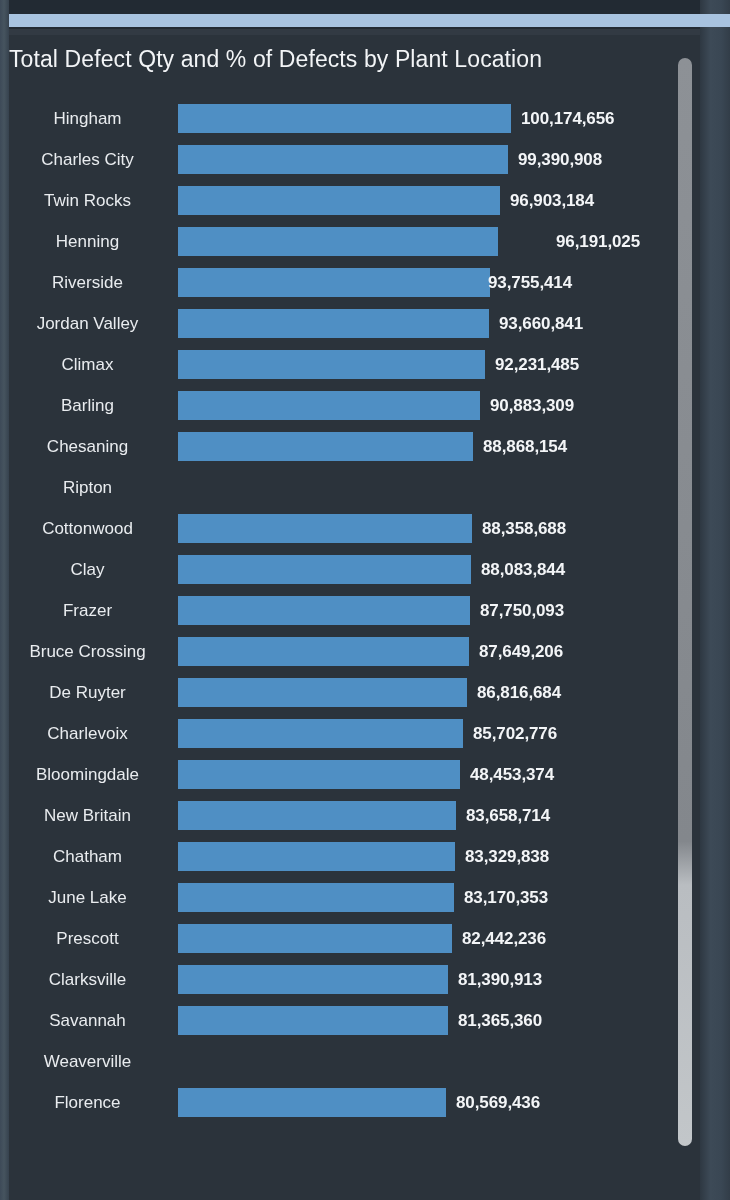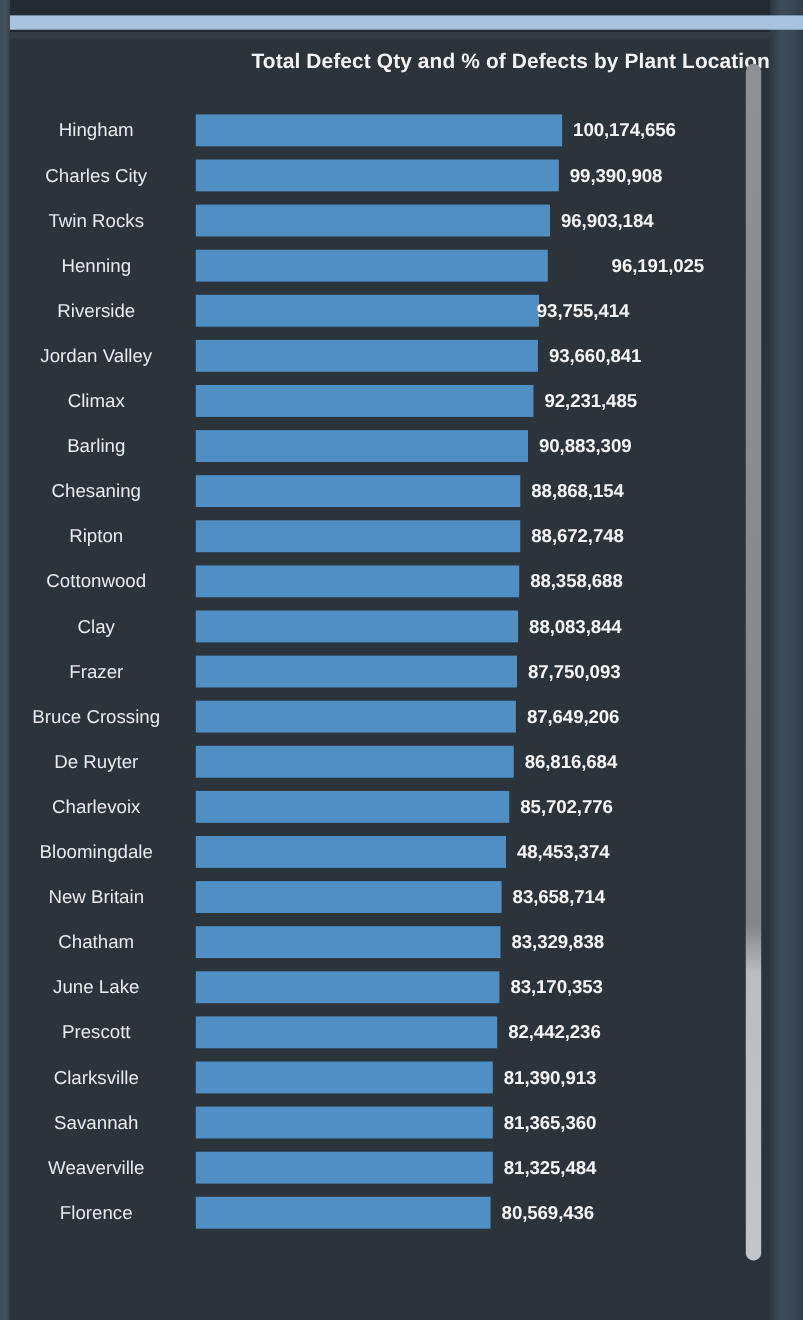--- a/index.html
+++ b/index.html
@@ -61,24 +61,24 @@
     left: 0; top: 0; right: 0;
     height: 6px;
     background: #323a43;
   }
 
   #chart-title {
     position: absolute;
     left: 0;
     right: 0;
     top: 17px;
-    text-align: right;
+    text-align: left;
     color: #f2f4f6;
-    font-size: 19px;
-    font-weight: bold;
+    font-size: 23px;
+    font-weight: normal;
     letter-spacing: 0.1px;
     white-space: nowrap;
   }
 
   
   #plot {
     position: absolute;
     left: 0;
     top: 69px;
     width: 691px;
@@ -222,24 +222,20 @@
         </div>
         <div class="row">
           <div class="row-label">Chesaning</div>
           <div class="bar-track">
             <div class="bar" style="width: 295px; background: rgb(79, 143, 196);"></div>
             <div class="bar-value" style="left: 305px;">88,868,154</div>
           </div>
         </div>
         <div class="row">
           <div class="row-label">Ripton</div>
-          <div class="bar-track">
-            <div class="bar" style="width: 295px; background: rgb(79, 143, 196);"></div>
-            <div class="bar-value" style="left: 305px;">88,672,748</div>
-          </div>
         </div>
         <div class="row">
           <div class="row-label">Cottonwood</div>
           <div class="bar-track">
             <div class="bar" style="width: 294px; background: rgb(79, 143, 196);"></div>
             <div class="bar-value" style="left: 304px;">88,358,688</div>
           </div>
         </div>
         <div class="row">
           <div class="row-label">Clay</div>
@@ -320,24 +316,20 @@
         </div>
         <div class="row">
           <div class="row-label">Savannah</div>
           <div class="bar-track">
             <div class="bar" style="width: 270px; background: rgb(79, 143, 196);"></div>
             <div class="bar-value" style="left: 280px;">81,365,360</div>
           </div>
         </div>
         <div class="row">
           <div class="row-label">Weaverville</div>
-          <div class="bar-track">
-            <div class="bar" style="width: 270px; background: rgb(79, 143, 196);"></div>
-            <div class="bar-value" style="left: 280px;">81,325,484</div>
-          </div>
         </div>
         <div class="row">
           <div class="row-label">Florence</div>
           <div class="bar-track">
             <div class="bar" style="width: 268px; background: rgb(79, 143, 196);"></div>
             <div class="bar-value" style="left: 278px;">80,569,436</div>
           </div>
         </div>
       </div>
 

